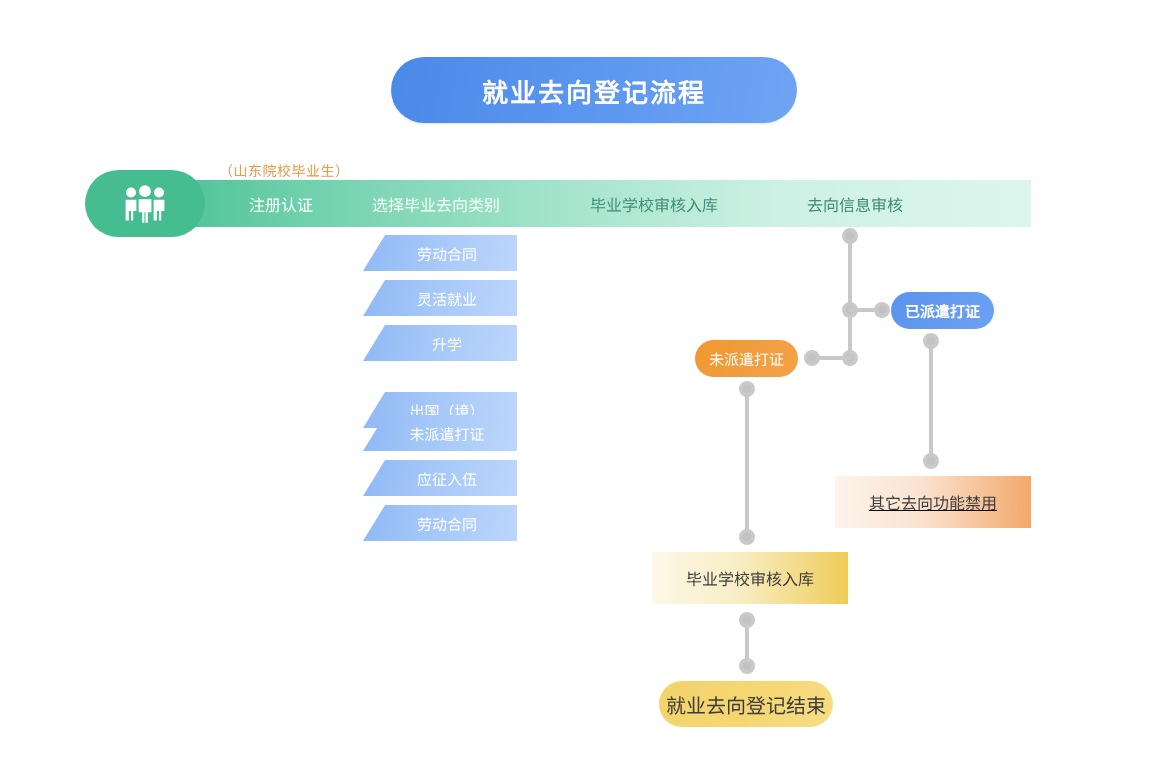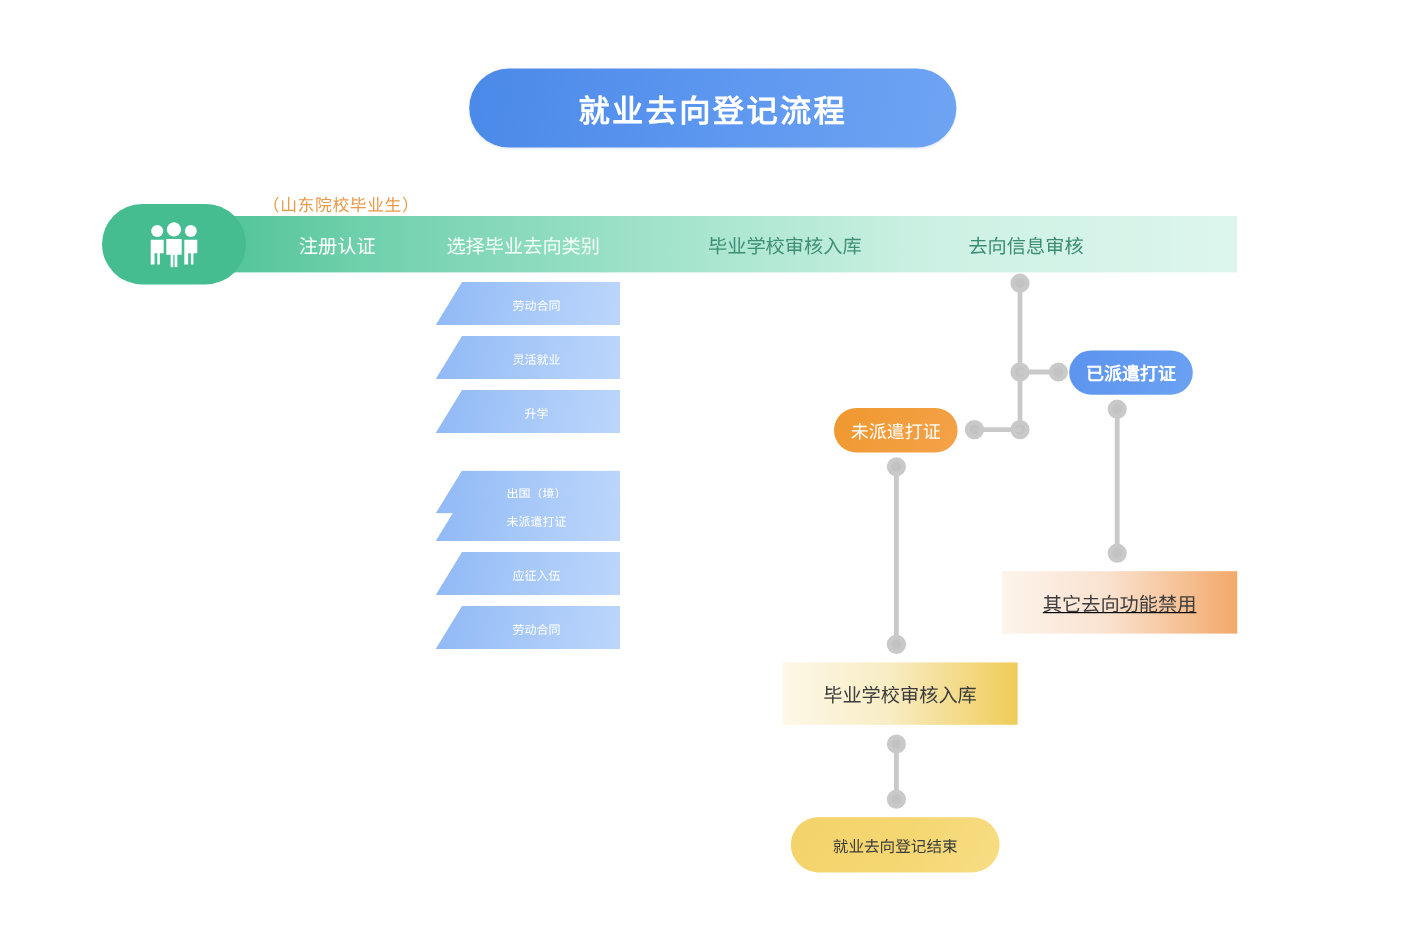--- a/index.html
+++ b/index.html
@@ -108,21 +108,21 @@
     width: 154px;
     height: 36px;
     background: linear-gradient(100deg, #8fb8f5 0%, #a3c6f8 40%, #bcd6fb 100%);
     clip-path: polygon(22px 0, 100% 0, 100% 100%, 0 100%);
     display: flex;
     align-items: center;
     justify-content: center;
   }
   .chip .chip-text {
     color: #ffffff;
-    font-size: 10px;
+    font-size: 15px;
     padding-left: 14px;
     white-space: nowrap;
     text-align: right;
   }
 
   
   .node-pill {
     position: absolute;
     display: flex;
     align-items: center;
@@ -154,21 +154,21 @@
   .pill-assigned .node-text { color: #ffffff; }
 
   .pill-end {
     left: 659px;
     top: 681px;
     width: 174px;
     height: 46px;
     background: linear-gradient(120deg, #f3d36a 0%, #f5d772 55%, #f7dd85 100%);
     border-radius: 23px;
   }
-  .pill-end .node-text { color: #3c3c3c; font-size: 13px; }
+  .pill-end .node-text { color: #3c3c3c; font-size: 20px; }
 
   
   .node-rect {
     position: absolute;
     display: flex;
     align-items: center;
     justify-content: center;
     white-space: nowrap;
   }
   .node-rect .node-text { font-size: 16px; color: #3c3c3c; }

